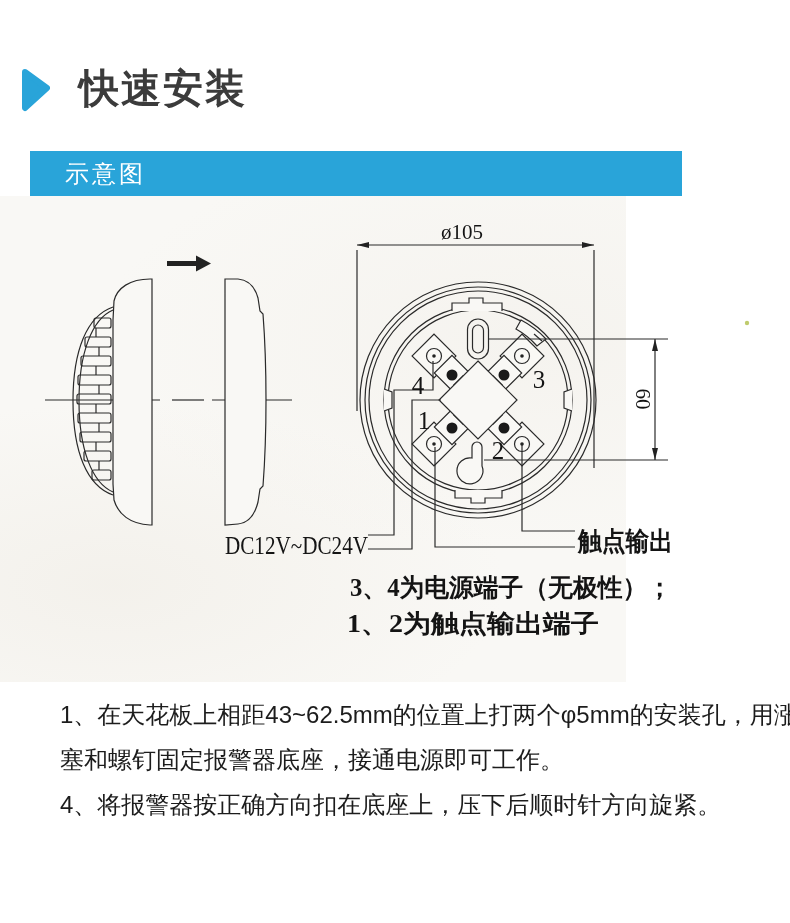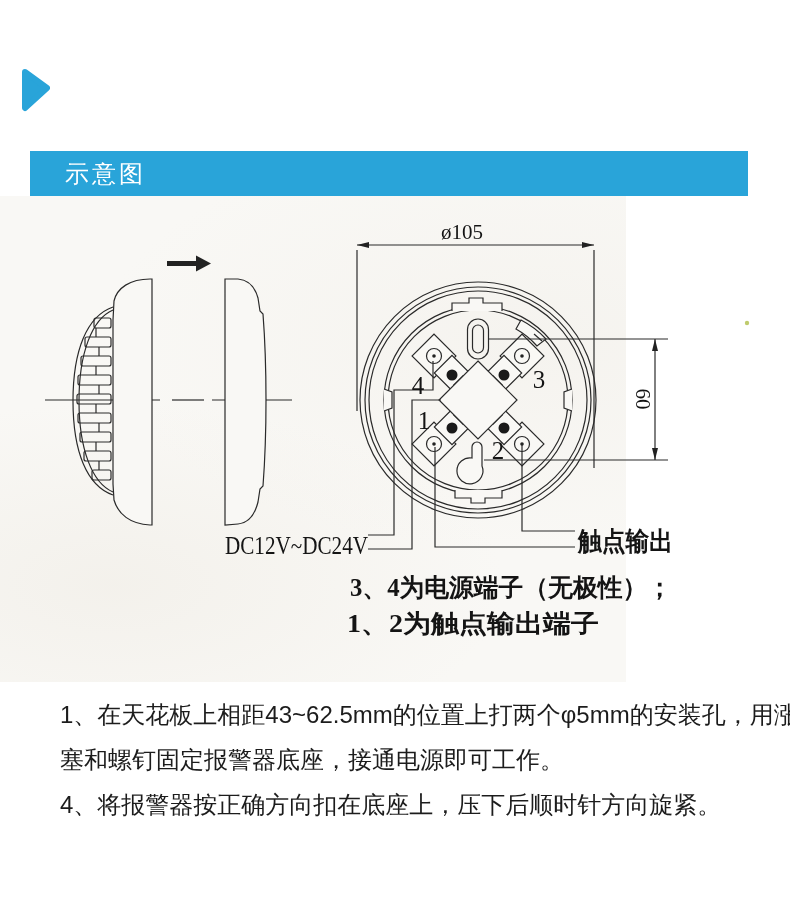--- a/index.html
+++ b/index.html
@@ -8,21 +8,21 @@
     font-family:"Liberation Sans","DejaVu Sans",sans-serif;
     overflow:hidden;
   }
   .header{position:absolute;left:0;top:60px;width:790px;height:60px;}
   .header .tri{position:absolute;left:22px;top:8px;width:28px;height:44px;}
   .page-title{
     position:absolute;left:79px;top:0;font-size:40px;font-weight:600;
     color:#3b3b3b;letter-spacing:2px;line-height:56px;white-space:nowrap;
   }
   .banner{
-    position:absolute;left:30px;top:151px;width:718px;height:45px;
+    position:absolute;left:30px;top:151px;width:652px;height:45px;
     background:var(--accent,#29a4d9);
   }
   .banner-label{
     position:absolute;left:35px;top:0;height:45px;line-height:45px;
     color:#ffffff;font-size:24px;letter-spacing:3px;font-weight:500;
   }
   .scan{
     position:absolute;left:0;top:196px;width:626px;height:486px;
     background:
       radial-gradient(560px 260px at 18% 80%, rgba(233,228,218,.35), transparent 70%),
@@ -44,20 +44,21 @@
     fill:#141414;stroke:none;
   }
 </style>
 </head>
 <body>
 
 <div class="header">
   <svg class="tri" viewBox="0 0 28 44">
     <path d="M3,4 L25,20 L3,40 Z" fill="#29a4d9" stroke="#29a4d9" stroke-width="6" stroke-linejoin="round"></path>
   </svg>
+  <div class="page-title">快速安装</div>
 </div>
 
 <div class="banner">
   <div class="banner-label">示意图</div>
 </div>
 
 <div class="scan">
   <svg width="790" height="470" viewBox="0 198 790 470">
 
     <g>

